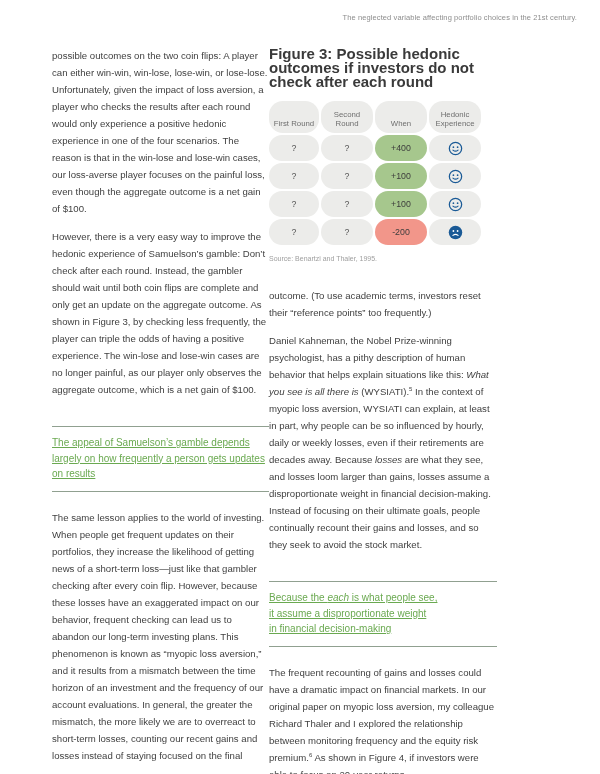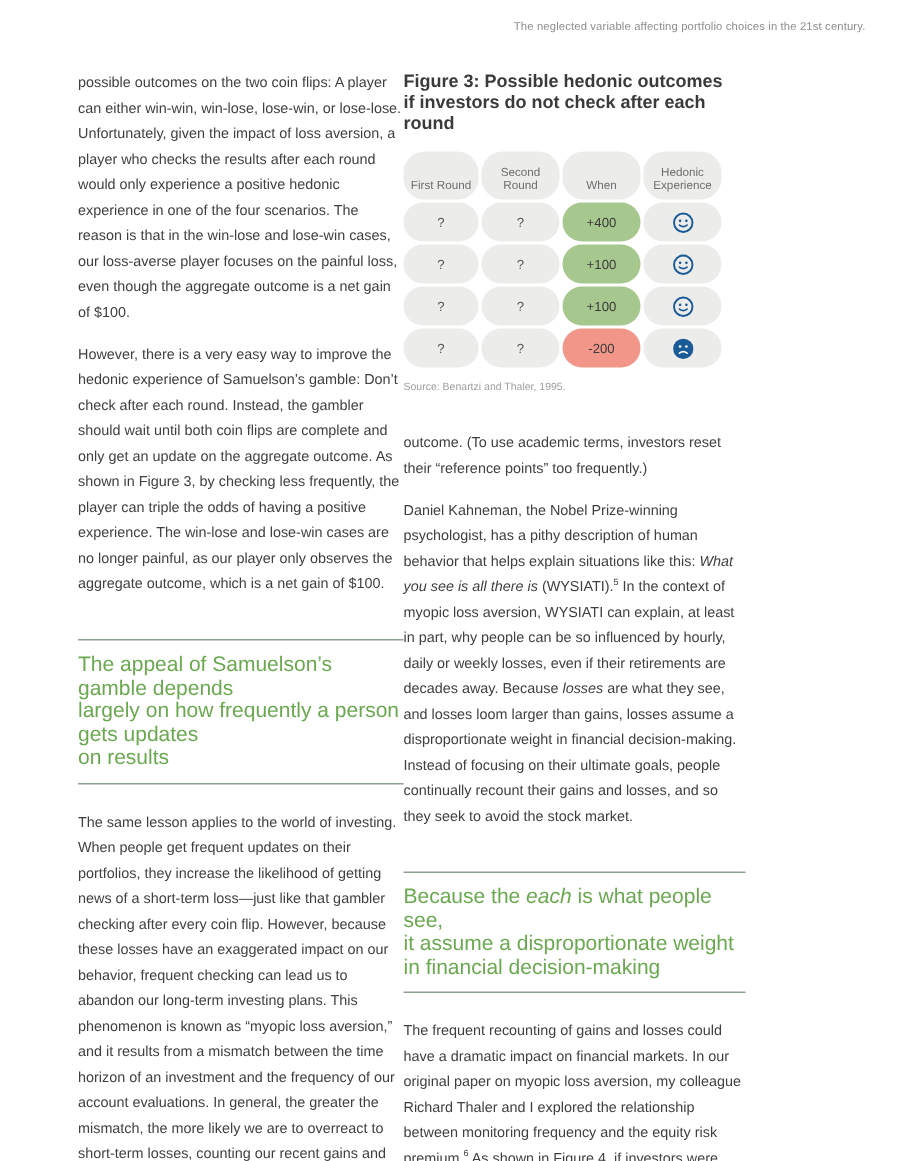--- a/index.html
+++ b/index.html
@@ -19,25 +19,25 @@
   .col-left  { width:217px; }
   .col-right { width:228px; }
   .body-para {
     font-size:9.6px; line-height:17px; color:var(--body-text);
     margin-bottom:11px;
   }
   .callout {
     border-top:1px solid var(--rule-color);
     border-bottom:1px solid var(--rule-color);
     color:var(--callout-green);
-    font-size:14px; line-height:15.5px;
-    padding:8px 0 9px; margin:28px 0 17px;
+    font-size:10px; line-height:15.5px;
+    padding:8px 0 9px; margin:28px 0 17px;text-decoration:underline;
   }
   .figure-title {
-    font-size:12px; line-height:14px; font-weight:bold; color:#3a3a3a;
+    font-size:15px; line-height:14px; font-weight:bold; color:#3a3a3a;
     margin-bottom:12px; width:214px;
   }
   .htable { width:212px; display:flex; flex-direction:column; gap:2px; }
   .trow { display:grid; grid-template-columns:50px 52px 52px 52px; gap:2px; }
   .trow.header  { height:32px; }
   .trow.datarow { height:26px; }
   .cell { background:var(--table-bg); display:flex; align-items:center; justify-content:center;border-radius:14px; }
   .hcell {
     align-items:flex-end; padding:0 2px 5px;
     font-size:7.8px; line-height:9px; color:#6e6e6e; text-align:center;

